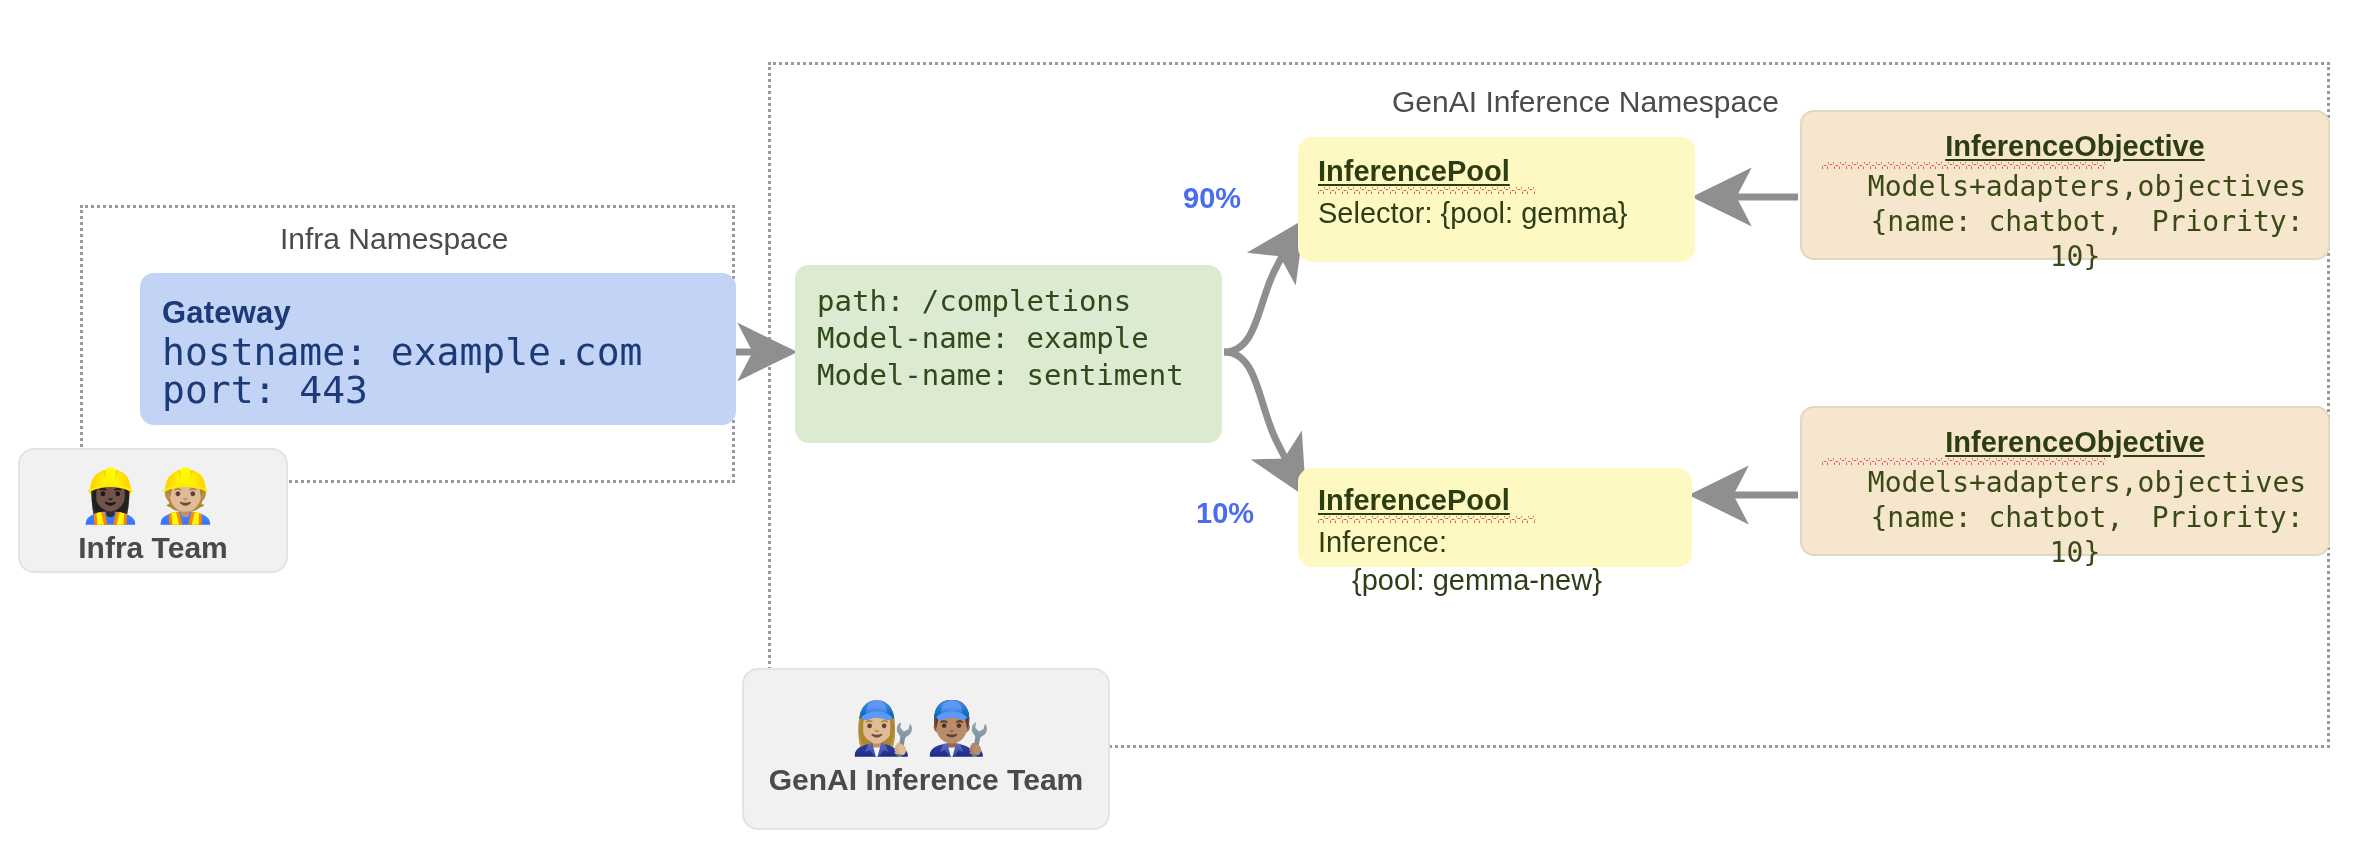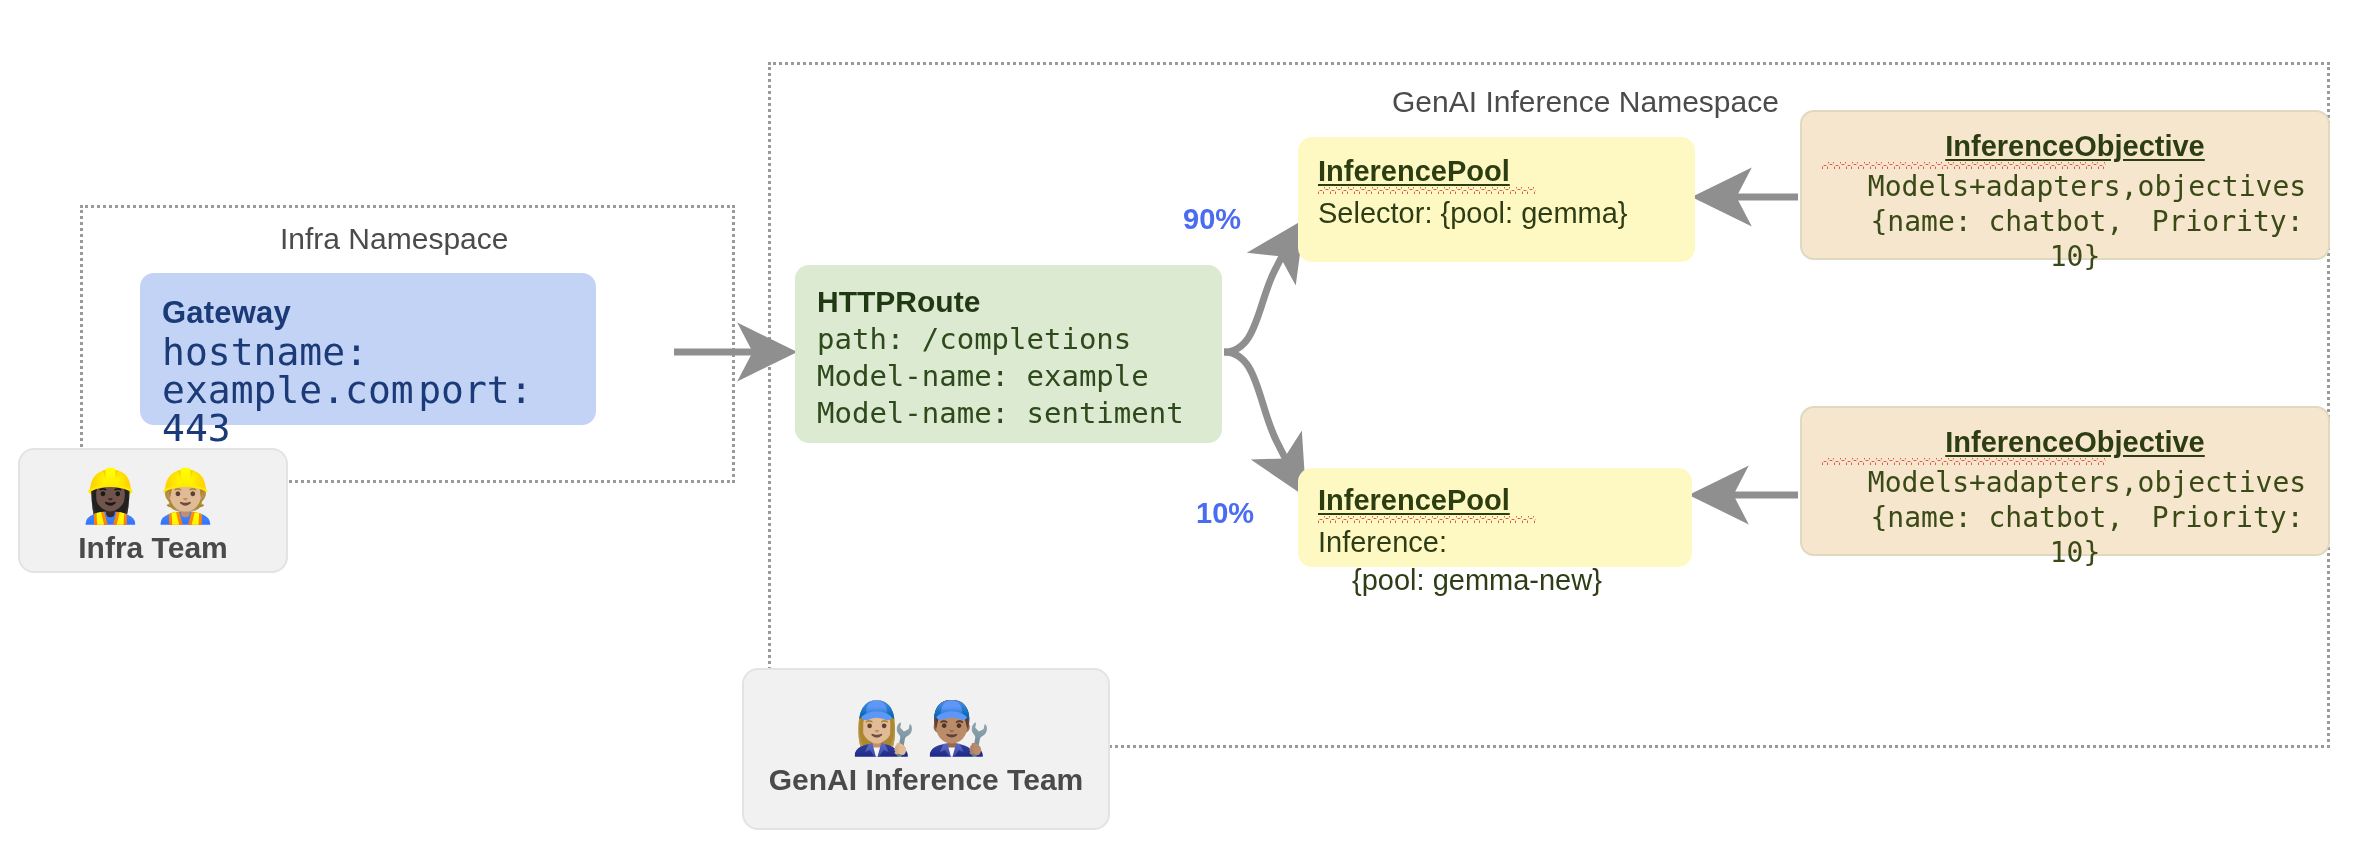--- a/index.html
+++ b/index.html
@@ -12,21 +12,21 @@
   .ns{position:absolute;border:3px dotted #9a9a9a;box-sizing:border-box;background:transparent;}
   .ns-title{position:absolute;font-size:30px;color:#4b4b4b;white-space:nowrap;
             font-family:"Liberation Sans","DejaVu Sans",sans-serif;}
 
   .node{position:absolute;box-sizing:border-box;border-radius:14px;}
   .node .ttl{font-weight:bold;display:block;}
   .mono{font-family:"DejaVu Sans Mono","Liberation Mono",monospace;}
   .sans{font-family:"Liberation Sans","DejaVu Sans",sans-serif;}
 
   
-  #gateway{left:140px;top:273px;width:456px;height:152px;background:#c3d3f5;
+  #gateway{left:140px;top:273px;width:596px;height:152px;background:#c3d3f5;
            padding:20px 0 0 22px;color:#1b3a78;}
   #gateway .ttl{font-size:31px;line-height:40px;letter-spacing:.2px;}
   #gateway .ln{font-size:38px;line-height:38px;}
 
   
   #httproute{left:795px;top:265px;width:427px;height:178px;background:#dcead1;
              padding:18px 0 0 22px;color:#27401a;}
   #httproute .ttl{font-size:30px;line-height:38px;color:#1f3a12;}
   #httproute .ln{font-size:29px;line-height:37px;color:#2e4a1c;}
 
@@ -58,21 +58,21 @@
   
   .team{position:absolute;background:#f1f1f1;border:2px solid #e3e3e3;border-radius:16px;
         text-align:center;box-sizing:border-box;}
   .team .emo{font-size:52px;line-height:64px;letter-spacing:10px;
              font-family:"DejaVu Sans","Liberation Sans",sans-serif;}
   .team .nm{font-size:30px;color:#4a4a4a;font-weight:bold;line-height:40px;}
   #infra-team{left:18px;top:448px;width:270px;height:125px;padding-top:14px;}
   #genai-team{left:742px;top:668px;width:368px;height:162px;padding-top:26px;}
 
   .pct{position:absolute;font-size:29px;font-weight:bold;color:#4a6cf0;}
-  #pct-90{left:1183px;top:203px;text-align:center;}
+  #pct-90{left:1183px;top:182px;text-align:center;}
   #pct-10{left:1196px;top:497px;}
 </style>
 </head>
 <body>
 
 <div id="stage">
 
   <div class="ns" id="ns-infra" style="left:80px;top:205px;width:655px;height:278px;"></div>
   <div class="ns-title" style="left:280px;top:222px;">Infra Namespace</div>
 
@@ -97,21 +97,20 @@
     <line x1="1798" y1="495" x2="1697" y2="495" stroke="#8f8f8f" stroke-width="7" marker-end="url(#ah)"></line>
   </svg>
 
   <div class="node" id="gateway">
     <span class="ttl sans">Gateway</span>
     <span class="ln mono">hostname: example.com</span>
     <span class="ln mono">port: 443</span>
   </div>
 
   <div class="node" id="httproute">
-    <span class="ttl sans">HTTPRoute</span>
     <span class="ln mono">path: /completions</span>
     <span class="ln mono">Model-name: example</span>
     <span class="ln mono">Model-name: sentiment</span>
   </div>
 
   <div class="node pool" id="pool-gemma">
     <span class="ttl sans">InferencePool</span>
     <span class="squig" style="--sqw:218px;"></span>
     <span class="ln sans">Selector: {pool: gemma}</span>
   </div>

